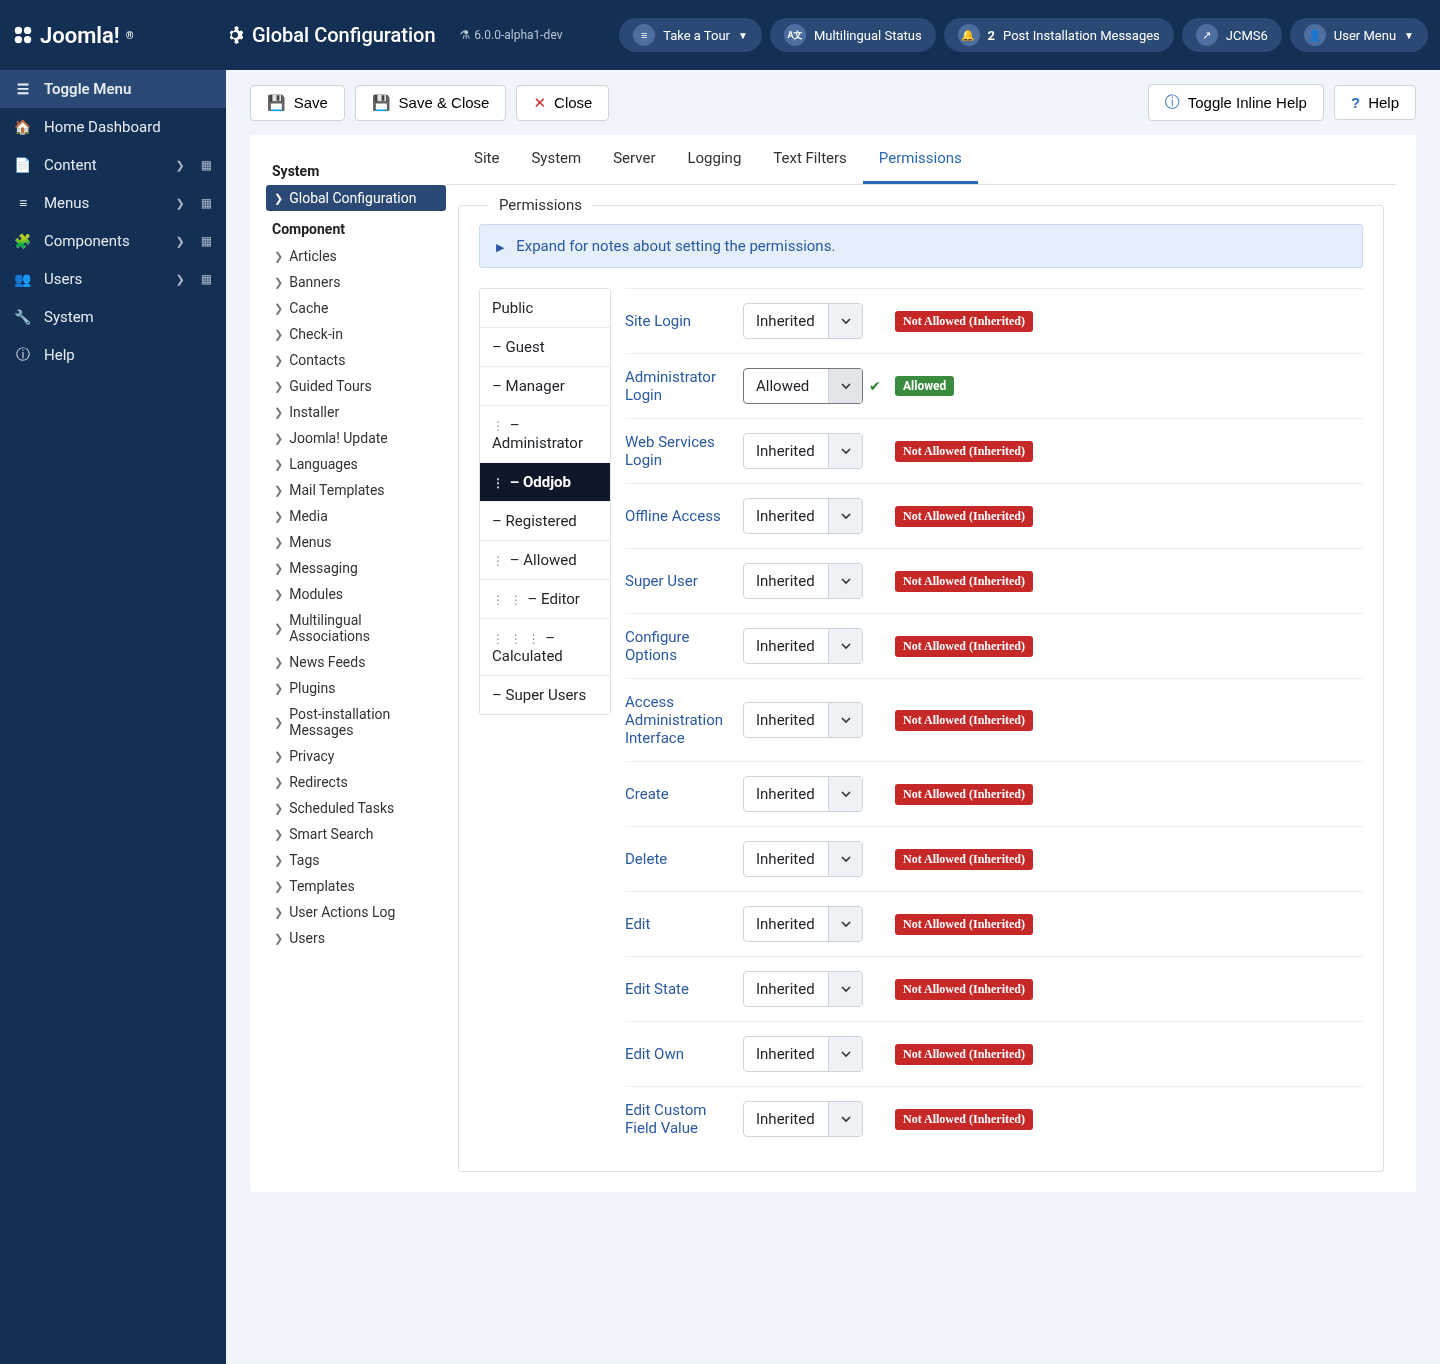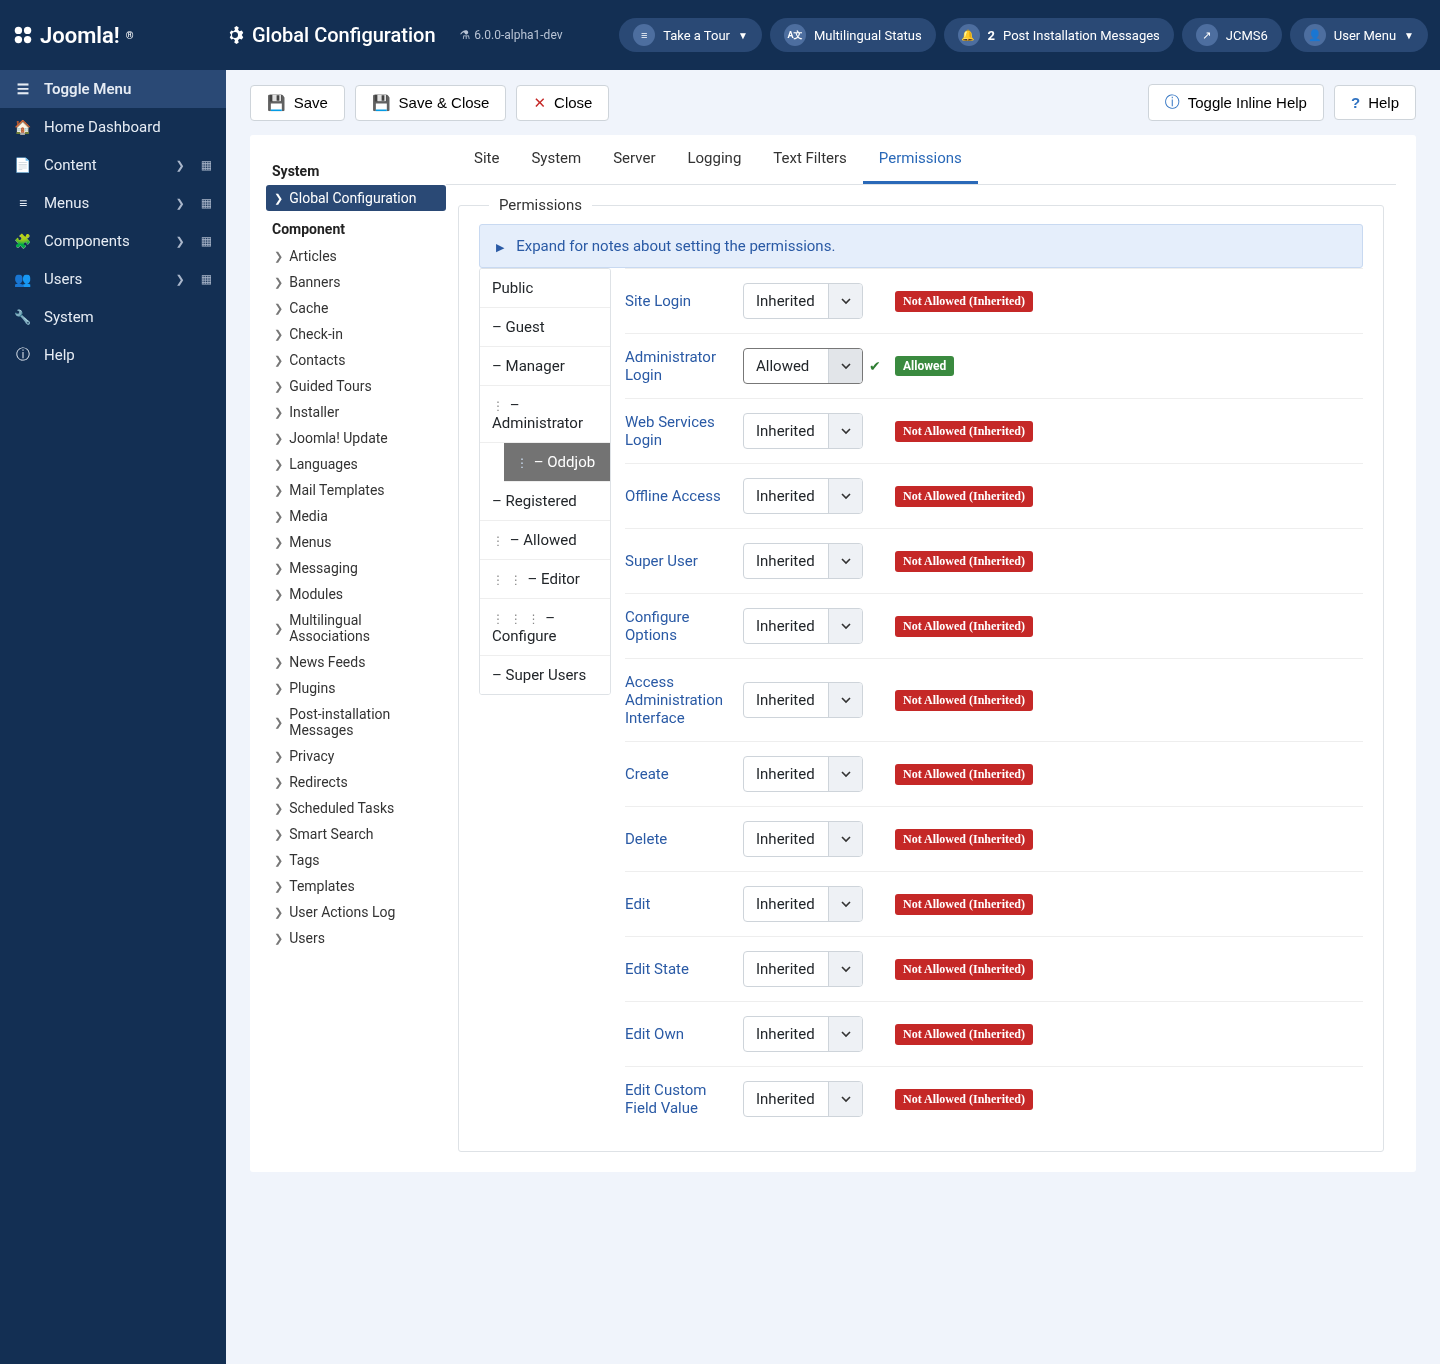--- a/index.html
+++ b/index.html
@@ -47,28 +47,28 @@
 
 .right-col { flex: 1; padding: 0 20px 20px 0; }
 .tabs { display: flex; border-bottom: 1px solid #dee2e6; padding-left: 12px; }
 .tab { padding: 14px 16px; font-size: 15px; color: #333; cursor: pointer; border-bottom: 3px solid transparent; }
 .tab.active { color: #2a69b8; border-bottom-color: #2a69b8; }
 
 .fieldset { border: 1px solid #dee2e6; border-radius: 3px; margin: 20px 12px 0; padding: 20px; }
 .fieldset-legend { position: relative; top: -30px; background: #fff; padding: 0 10px; font-size: 15px; color: #333; display: inline-block; margin-left: 10px;}
 .fieldset-inner { margin-top: -20px; }
 
-.expand-note { background: #e5eefb; border: 1px solid #c8d9f1; border-radius: 3px; padding: 12px 16px; color: #2a5aa5; font-size: 15px; cursor: pointer; }
+.expand-note { background: #e5eefb; border: 1px solid #c8d9f1; border-radius: 3px; padding: 12px 16px; color: #2a5aa5; font-size: 15px; cursor: pointer; margin-bottom: 20px;}
 .expand-note .tri { margin-right: 8px; font-size: 11px;}
 
 .perm-layout { display: flex; gap: 14px; }
 .group-list { width: 132px; border: 1px solid #dee2e6; border-radius: 3px; overflow: hidden; flex-shrink: 0; align-self: flex-start;}
 .group-item { padding: 10px 12px; font-size: 15px; border-bottom: 1px solid #eee; cursor: pointer; background:#fff; }
 .group-item:last-child { border-bottom: none; }
-.group-item.active { background: #737373; color: #fff; font-weight: 400; margin-left: 24px; }
+.group-item.active { background: #0f172a; color: #fff; font-weight: 700; }
 .group-item .dots { color: #888; font-size: 12px; margin-right: 2px; display:inline-block; }
 .group-item.active .dots { color: #cfe0f5; }
 
 .perm-table { flex: 1; }
 .perm-head { display: flex; padding: 8px 0 12px; font-weight: 700; font-size: 15px; }
 .col-action { width: 118px; padding-right: 10px; }
 .col-select { width: 152px; }
 .col-calc { flex: 1; }
 .perm-row { display: flex; align-items: center; padding: 14px 0; border-top: 1px solid #eee; }
 .perm-row .col-action { color: #2a5aa5; font-size: 15px; cursor: pointer; }
@@ -344,21 +344,21 @@
             <div class="perm-layout">
               <div class="group-list" id="group-list">
                   <div class="group-item"><span>Public</span></div>
                   <div class="group-item"><span>– Guest</span></div>
                   <div class="group-item"><span>– Manager</span></div>
                   <div class="group-item"><span class="dots">⋮</span> <span>– Administrator</span></div>
                   <div class="group-item active"><span class="dots">⋮</span> <span>– Oddjob</span></div>
                   <div class="group-item"><span>– Registered</span></div>
                   <div class="group-item"><span class="dots">⋮</span> <span>– Allowed</span></div>
                   <div class="group-item"><span class="dots">⋮</span> <span class="dots">⋮</span> <span>– Editor</span></div>
-                  <div class="group-item"><span class="dots">⋮</span> <span class="dots">⋮</span> <span class="dots">⋮</span> <span>– Configure</span></div>
+                  <div class="group-item"><span class="dots">⋮</span> <span class="dots">⋮</span> <span class="dots">⋮</span> <span>– Calculated</span></div>
                   <div class="group-item"><span>– Super Users</span></div>
                 </div>
 
               <div class="perm-table">
                 <div id="perm-rows">
                     <div class="perm-row">
     <div class="col-action">Site Login</div>
     <div class="col-select">
       <div class="sel-wrap">
         <div class="select-like">

